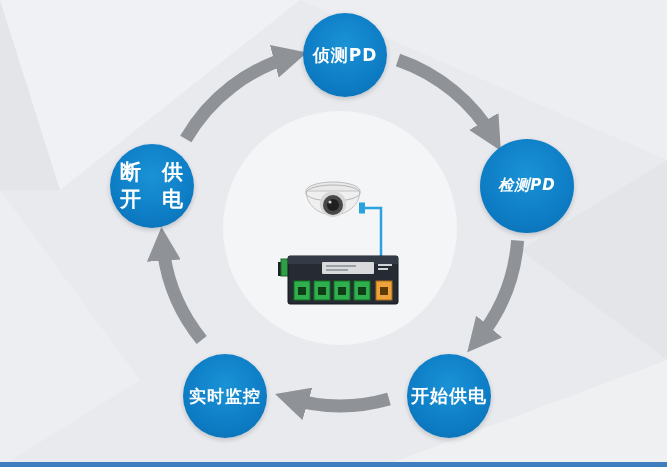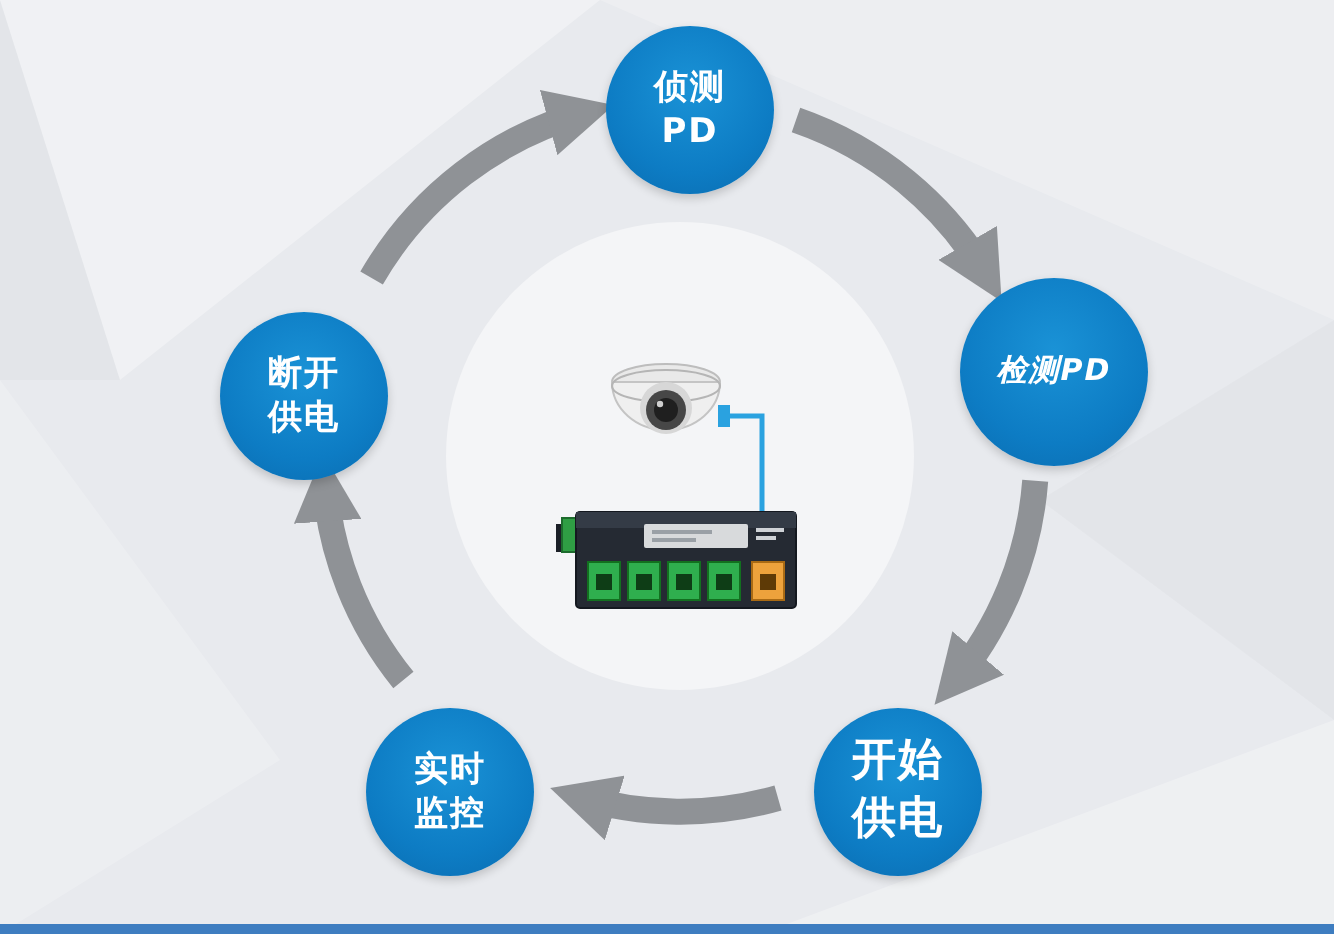--- a/index.html
+++ b/index.html
@@ -11,30 +11,30 @@
   *{margin:0;padding:0;box-sizing:border-box;}
   html,body{background:#fff;}
   body{font-family:"DejaVu Sans","Liberation Sans",sans-serif;}
   .stage{position:relative;width:667px;height:467px;background:var(--bg);overflow:hidden;}
   .layer{position:absolute;left:0;top:0;width:667px;height:467px;}
   svg{display:block;}
   
   .node{
     position:absolute;border-radius:50%;
     background:radial-gradient(circle at 50% 38%, #1a92d6 0%, var(--node-blue) 62%, #0a6cb0 100%);
-    color:#fff;display:flex;flex-direction:column;align-items:center;justify-content:center;
+    color:#fff;display:flex;align-items:center;justify-content:center;
     font-weight:bold;text-align:center;box-shadow:0 2px 5px rgba(0,0,0,0.18);
     letter-spacing:1px;
   }
   .node span{display:block;line-height:1.3;}
   .n0{left:303px;top:13px;width:84px;height:84px;font-size:17px;}
   .n1{left:480px;top:139px;width:94px;height:94px;font-size:15px;font-style:italic;}
-  .n2{left:407px;top:354px;width:84px;height:84px;font-size:22px;}
+  .n2{left:407px;top:354px;width:84px;height:84px;font-size:18px;}
   .n3{left:183px;top:354px;width:84px;height:84px;font-size:17px;}
-  .n4{left:110px;top:156px;width:84px;height:84px;font-size:17px;}
+  .n4{left:110px;top:144px;width:84px;height:84px;font-size:21px;}
   
   .arrow-path{fill:none;stroke:var(--arrow-gray);stroke-width:13;}
   #ah path{fill:var(--arrow-gray);}
   
   .bottom-bar{position:absolute;left:0;right:0;bottom:0;height:5px;background:var(--accent);}
 </style>
 </head>
 <body>
 
 <div class="stage">

